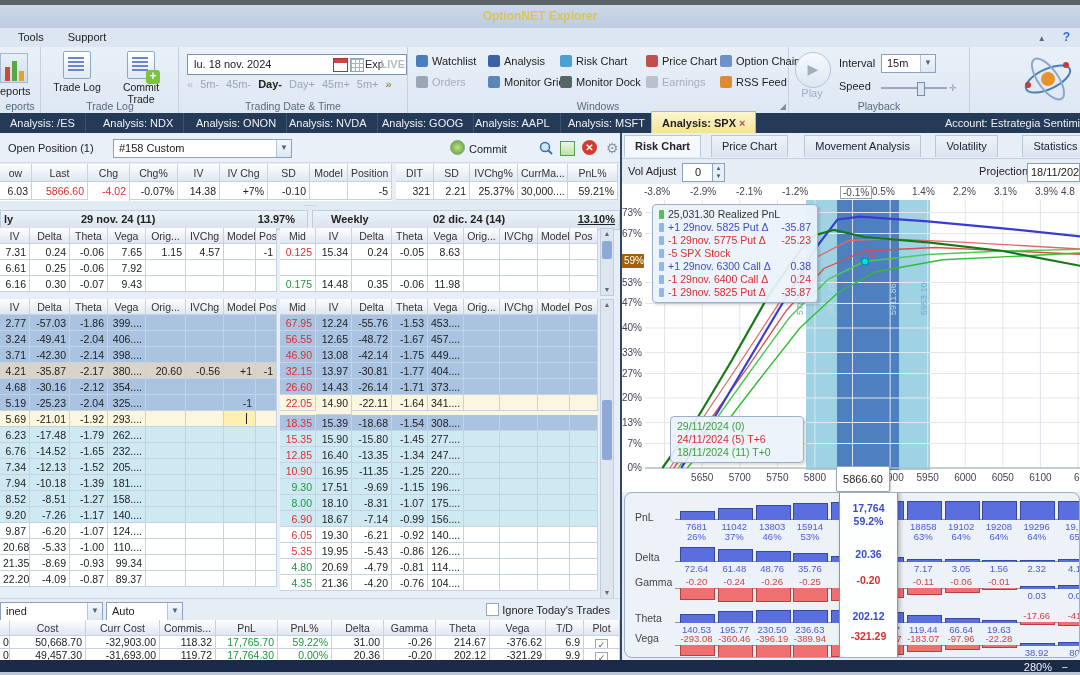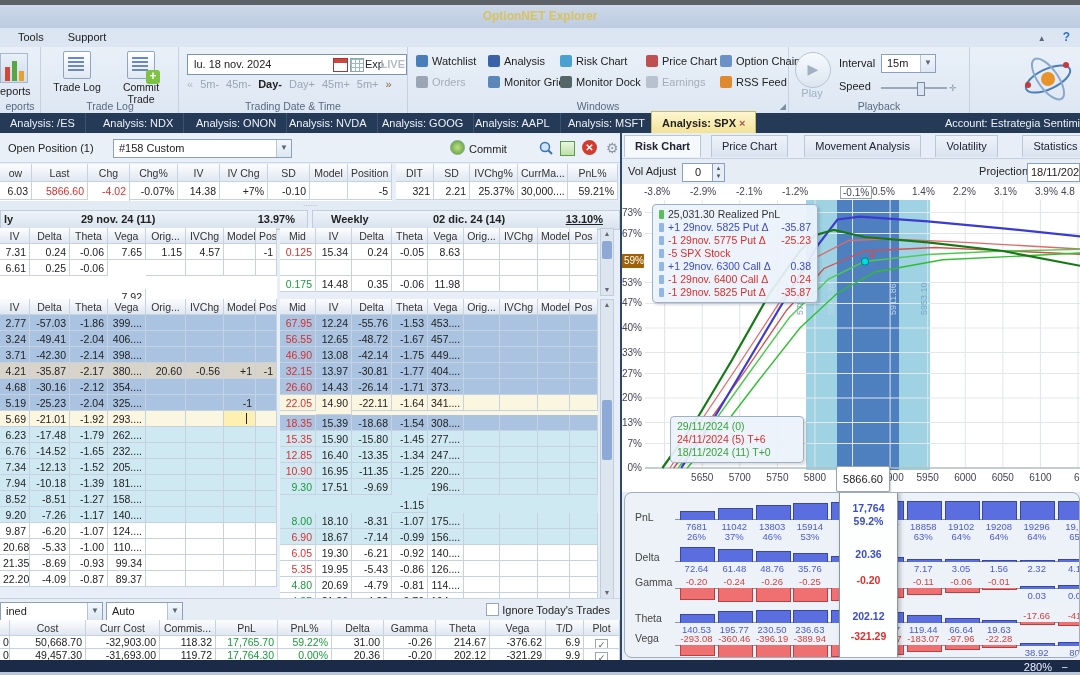--- a/index.html
+++ b/index.html
@@ -226,21 +226,21 @@
       </div>
       <div class="splitter" style="left: 0px; top: 68px; width: 620px; height: 9px; line-height: 9px;">······</div>
       <div class="exp-band" style="left: 0px; top: 77px; width: 306px;">
         <div style="position: absolute; left: 3px;">ly</div>
         <div style="position: absolute; left: 80px;">29 nov. 24 (11)</div>
         <div style="position: absolute; right: 12px;">13.97%</div>
       </div>
       <div class="exp-band" style="left: 312px; top: 77px; width: 306px;">
         <div style="position: absolute; left: 18px;">Weekly</div>
         <div style="position: absolute; left: 120px;">02 dic. 24 (14)</div>
-        <div style="position: absolute; right: 16px; text-decoration: underline;">13.10%</div>
+        <div style="position: absolute; right: 4px; text-decoration: underline;">13.10%</div>
       </div>
       <div class="grid-table" style="left: 0px; top: 95px; width: 277px;">
         <div class="g-row g-head">
           <div class="g-cell" style="width: 30px; height: 16px; line-height: 16px;">IV</div>
           <div class="g-cell" style="width: 40px; height: 16px; line-height: 16px;">Delta</div>
           <div class="g-cell" style="width: 38px; height: 16px; line-height: 16px;">Theta</div>
           <div class="g-cell" style="width: 38px; height: 16px; line-height: 16px;">Vega</div>
           <div class="g-cell" style="width: 40px; height: 16px; line-height: 16px;">Orig...</div>
           <div class="g-cell" style="width: 38px; height: 16px; line-height: 16px;">IVChg</div>
           <div class="g-cell" style="width: 32px; height: 16px; line-height: 16px;">Model</div>
@@ -253,21 +253,21 @@
           <div class="g-cell" style="width: 38px; height: 16px; line-height: 16px;">7.65</div>
           <div class="g-cell" style="width: 40px; height: 16px; line-height: 16px;">1.15</div>
           <div class="g-cell" style="width: 38px; height: 16px; line-height: 16px;">4.57</div>
           <div class="g-cell" style="width: 32px; height: 16px; line-height: 16px;"></div>
           <div class="g-cell" style="width: 21px; height: 16px; line-height: 16px;">-1</div>
         </div>
         <div class="g-row band-white">
           <div class="g-cell" style="width: 30px; height: 16px; line-height: 16px;">6.61</div>
           <div class="g-cell" style="width: 40px; height: 16px; line-height: 16px;">0.25</div>
           <div class="g-cell" style="width: 38px; height: 16px; line-height: 16px;">-0.06</div>
-          <div class="g-cell" style="width: 38px; height: 16px; line-height: 16px; margin-top: 29px;">7.92</div>
+          <div class="g-cell" style="width: 38px; height: 16px; line-height: 16px;">7.92</div>
           <div class="g-cell" style="width: 40px; height: 16px; line-height: 16px;"></div>
           <div class="g-cell" style="width: 38px; height: 16px; line-height: 16px;"></div>
           <div class="g-cell" style="width: 32px; height: 16px; line-height: 16px;"></div>
           <div class="g-cell" style="width: 21px; height: 16px; line-height: 16px;"></div>
         </div>
         <div class="g-row band-white">
           <div class="g-cell" style="width: 30px; height: 16px; line-height: 16px;">6.16</div>
           <div class="g-cell" style="width: 40px; height: 16px; line-height: 16px;">0.30</div>
           <div class="g-cell" style="width: 38px; height: 16px; line-height: 16px;">-0.07</div>
           <div class="g-cell" style="width: 38px; height: 16px; line-height: 16px;">9.43</div>
@@ -630,21 +630,21 @@
             <div class="g-cell" style="width: 36px; height: 16px; line-height: 16px;">220....</div>
             <div class="g-cell" style="width: 36px; height: 16px; line-height: 16px;"></div>
             <div class="g-cell" style="width: 38px; height: 16px; line-height: 16px;"></div>
             <div class="g-cell" style="width: 32px; height: 16px; line-height: 16px;"></div>
             <div class="g-cell" style="width: 28px; height: 16px; line-height: 16px;"></div>
           </div>
           <div class="g-row band-cyan">
             <div class="g-cell g" style="width: 36px; height: 16px; line-height: 16px;">9.30</div>
             <div class="g-cell" style="width: 36px; height: 16px; line-height: 16px;">17.51</div>
             <div class="g-cell" style="width: 40px; height: 16px; line-height: 16px;">-9.69</div>
-            <div class="g-cell" style="width: 36px; height: 16px; line-height: 16px; margin-top: 18px;">-1.15</div>
+            <div class="g-cell" style="width: 36px; height: 16px; line-height: 16px;">-1.15</div>
             <div class="g-cell" style="width: 36px; height: 16px; line-height: 16px;">196....</div>
             <div class="g-cell" style="width: 36px; height: 16px; line-height: 16px;"></div>
             <div class="g-cell" style="width: 38px; height: 16px; line-height: 16px;"></div>
             <div class="g-cell" style="width: 32px; height: 16px; line-height: 16px;"></div>
             <div class="g-cell" style="width: 28px; height: 16px; line-height: 16px;"></div>
           </div>
           <div class="g-row band-cyan">
             <div class="g-cell g" style="width: 36px; height: 16px; line-height: 16px;">8.00</div>
             <div class="g-cell" style="width: 36px; height: 16px; line-height: 16px;">18.10</div>
             <div class="g-cell" style="width: 40px; height: 16px; line-height: 16px;">-8.31</div>

